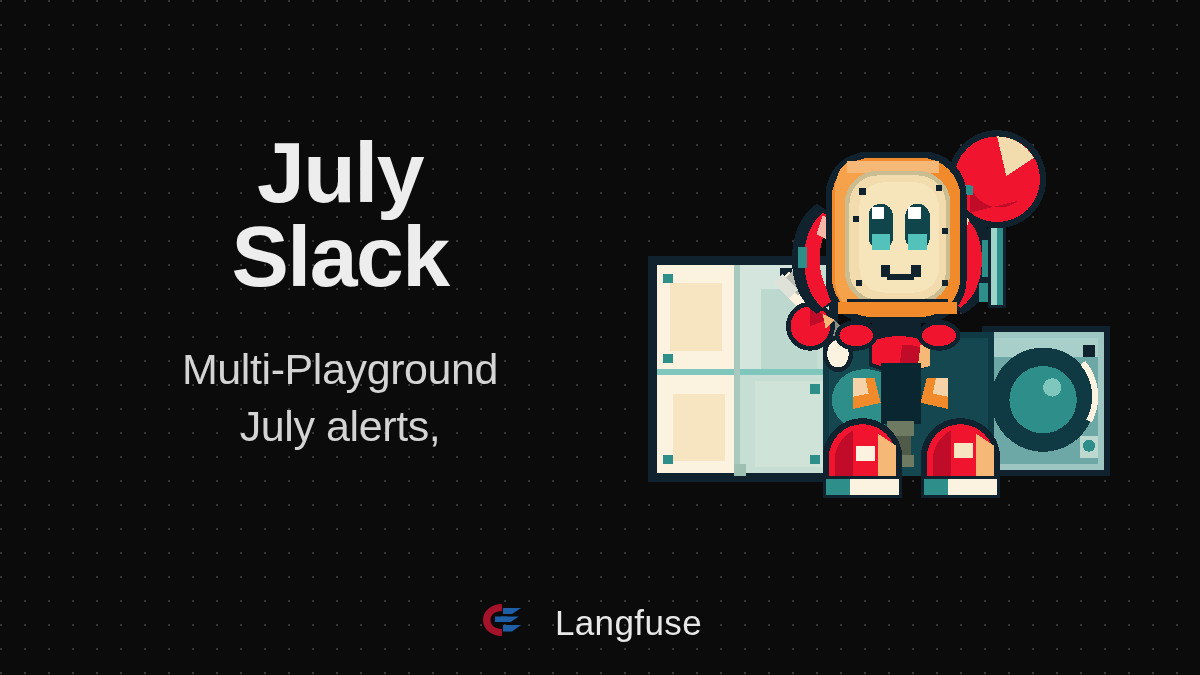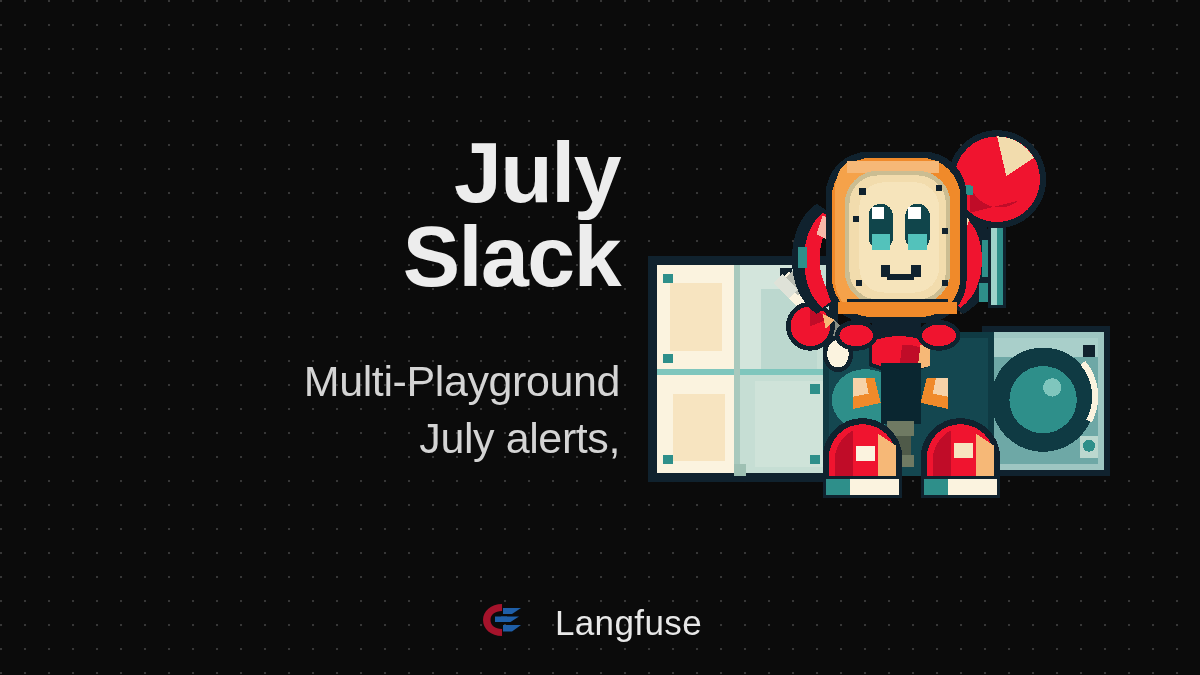--- a/index.html
+++ b/index.html
@@ -24,33 +24,33 @@
     background-size: 24px 24px;
     background-position: 0px 0px;
     pointer-events: none;
   }
   
   #text-block {
     position: absolute;
     left: 60px;
     top: 130px;
     width: 560px;
-    text-align: right;
+    text-align: center;
   }
   .hero-title {
     color: #ededed;
     font-weight: 700;
     font-size: 86px;
     line-height: 0.98;
     letter-spacing: -1.5px;
     margin: 0;
   }
   .hero-title .line { display: block; white-space: nowrap; }
   #subtitle {
-    margin-top: 54px;
+    margin-top: 42px;
   }
   .sub-line {
     display: block;
     color: #d4d4d4;
     font-weight: 400;
     font-size: 43px;
     line-height: 1.33;
     letter-spacing: -0.4px;
     white-space: nowrap;
   }

